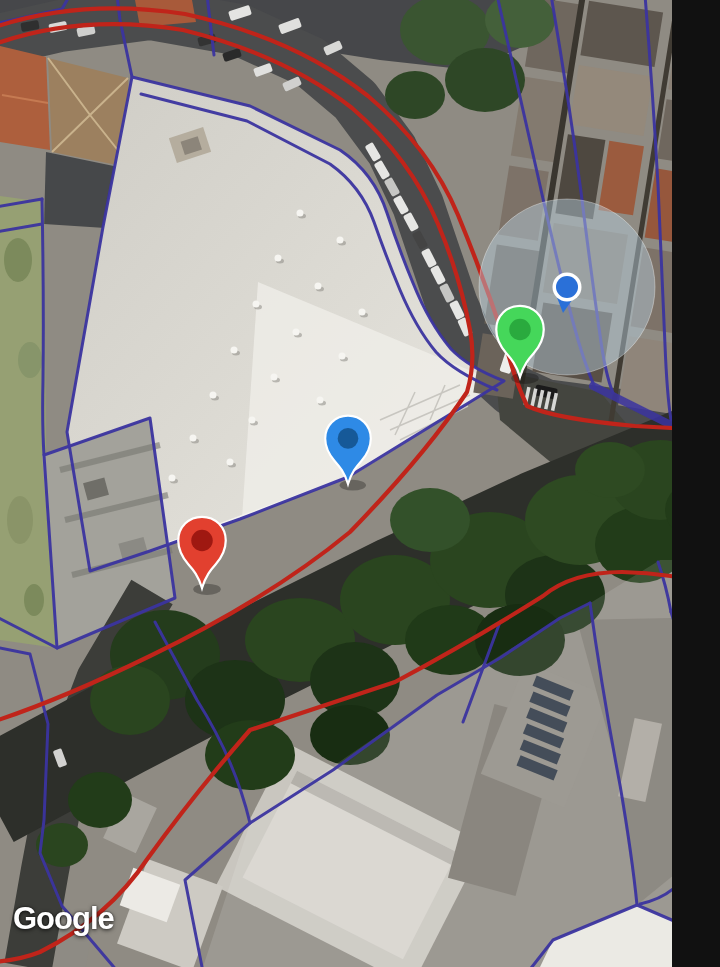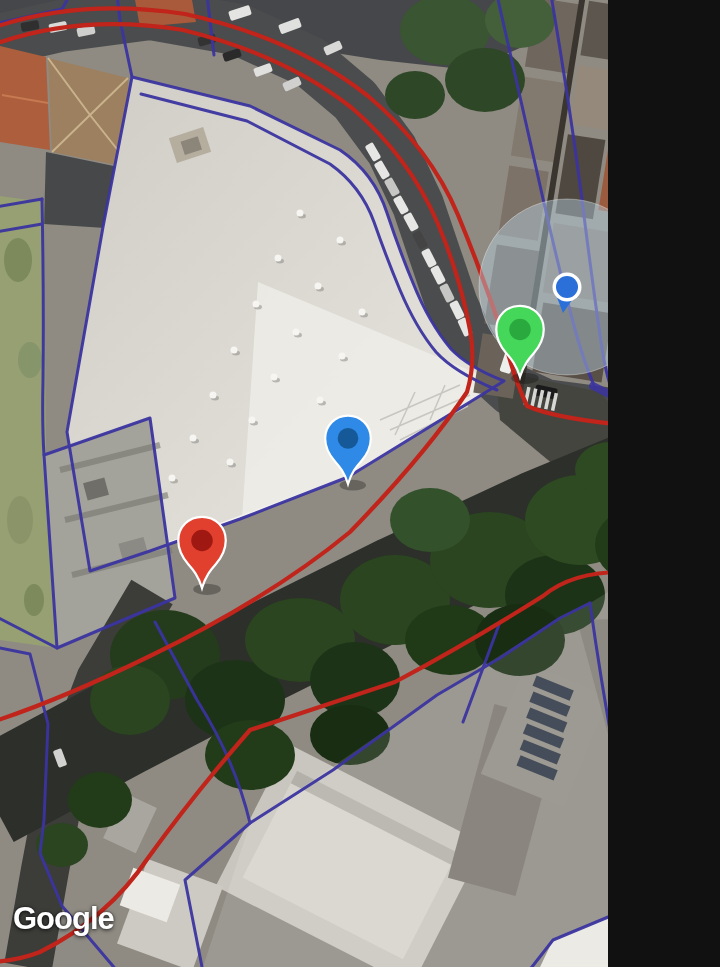--- a/index.html
+++ b/index.html
@@ -1,17 +1,17 @@
 <!DOCTYPE html>
 <html><head>
 <meta charset="utf-8">
 <style>
   html,body{margin:0;padding:0;background:#111;}
   .viewport{
-    position:relative;width:608px;height:967px;overflow:hidden;
+    position:relative;width:672px;height:967px;overflow:hidden;
     font-family:"Liberation Sans",sans-serif;background:#8f8b83;
   }
   .viewport svg{position:absolute;left:0;top:0;display:block;}
   .google-logo{
     position:absolute;left:13px;top:901px;
     color:#ffffff;font-size:31px;font-weight:700;letter-spacing:-1px;
     text-shadow:0 1px 4px rgba(0,0,0,.75),0 0 2px rgba(0,0,0,.5);
     user-select:none;
   }
 </style>

